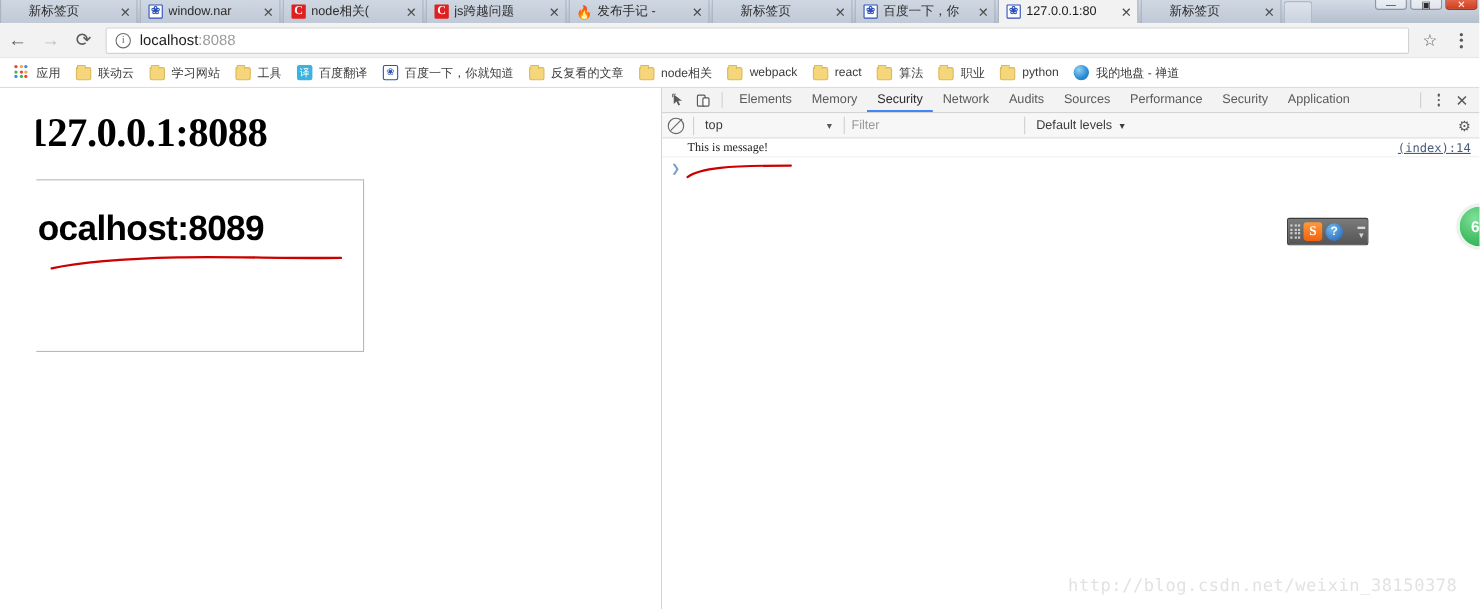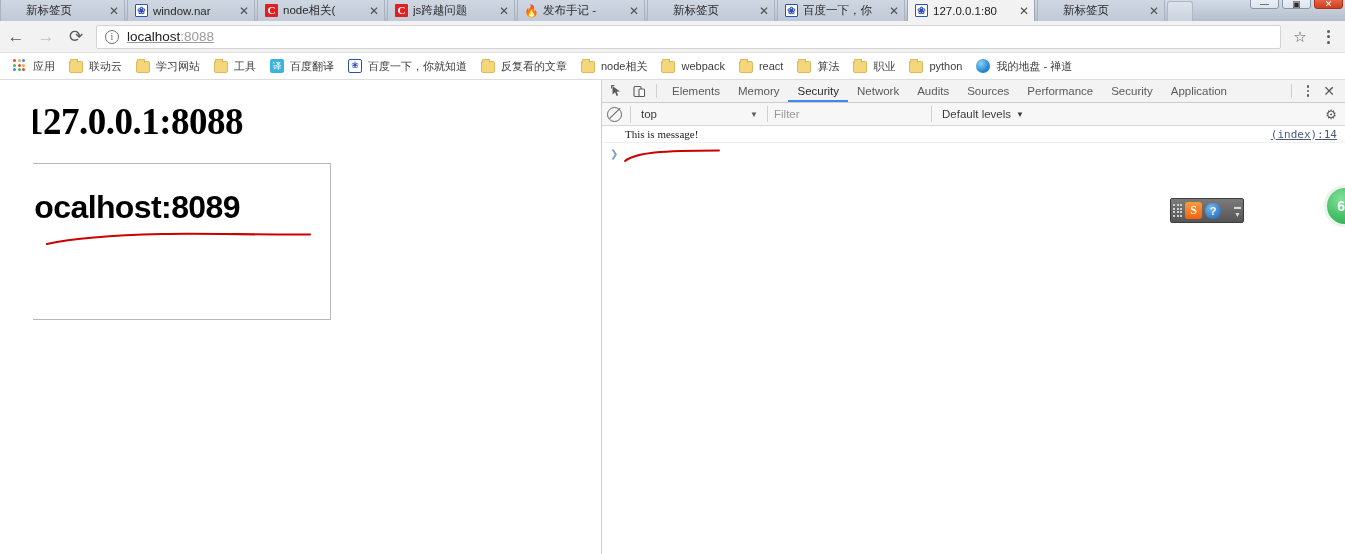--- a/index.html
+++ b/index.html
@@ -88,21 +88,21 @@
   .omnibox {
     flex: 1 1 auto; height: 24px; margin: 0 6px 0 6px;
     background: #ffffff; border: 1px solid #d3d3d3; border-radius: 2px;
     display: flex; align-items: center; padding: 0 8px;
   }
   .info-icon {
     width: 14px; height: 14px; border: 1.3px solid #6e6e6e; border-radius: 50%;
     color: #6e6e6e; font-size: 10px; line-height: 12px; text-align: center;
     font-family: "Liberation Serif", serif; margin-right: 8px; flex: 0 0 14px;
   }
-  .url { font-size: 13.5px; color: #9b9b9b; white-space: nowrap; text-decoration: underline; }
+  .url { font-size: 13.5px; color: #9b9b9b; white-space: nowrap; }
   .url .host { color: #202020; }
   .star-btn {
     width: 26px; height: 26px; margin-right: 2px;
     display: flex; align-items: center; justify-content: center;
     font-size: 15px; color: #5a5a5a;
   }
   .menu-btn {
     width: 26px; height: 26px; margin-right: 4px;
     display: flex; flex-direction: column; align-items: center; justify-content: center;
     gap: 2.5px;
@@ -513,15 +513,16 @@
         <div class="ime-s">S</div>
         <div class="ime-q">?</div>
         <div class="ime-arrows">
           <span>▬</span>
           <span>▼</span>
         </div>
       </div>
     </div>
   </div>
 
+  <div class="watermark">http://blog.csdn.net/weixin_38150378</div>
   <div class="green-badge">63</div>
 
 </div>
 
 </body></html>

